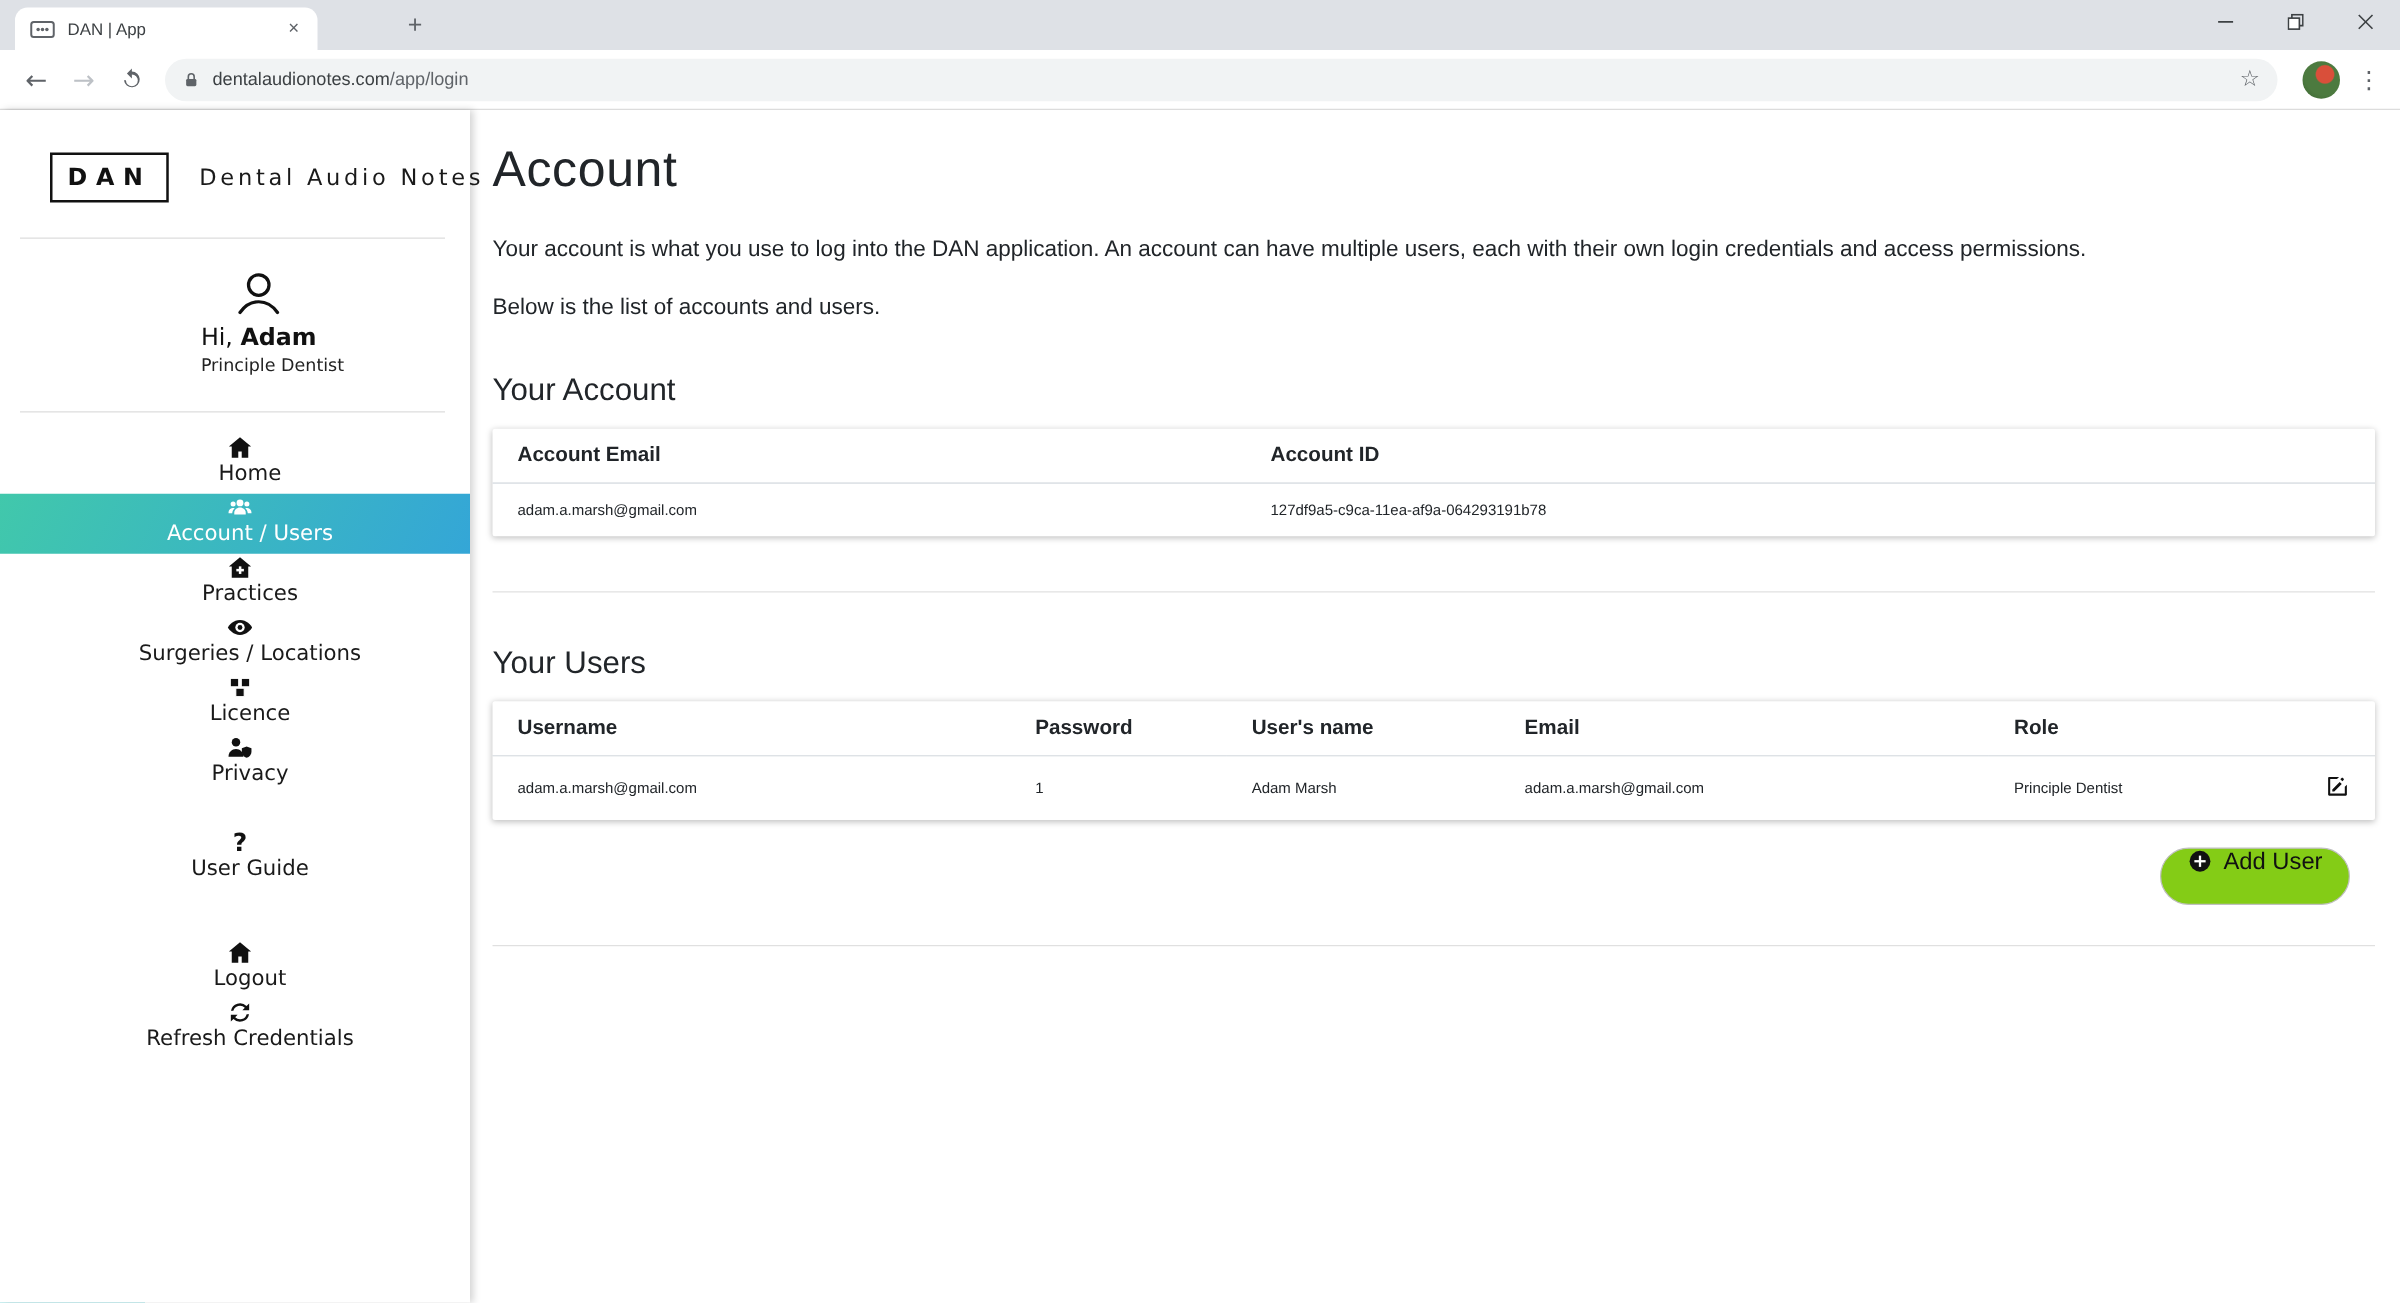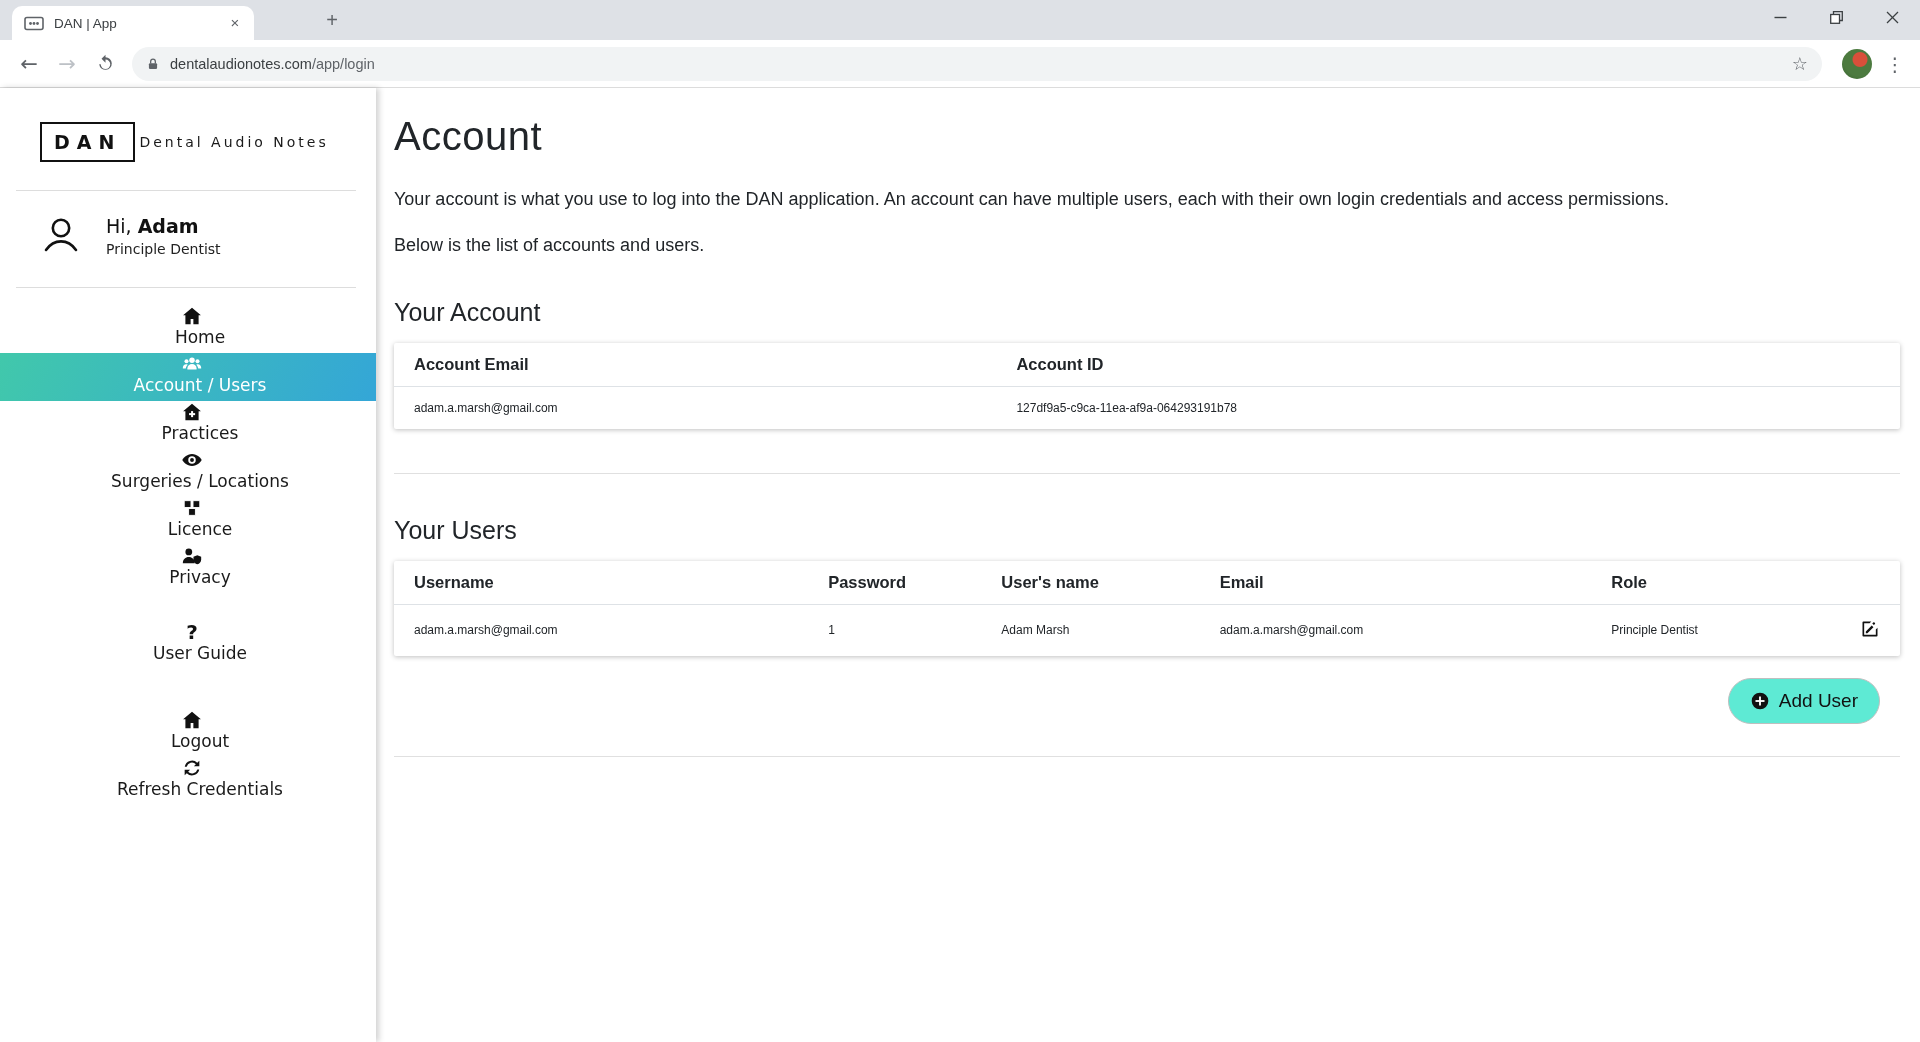--- a/index.html
+++ b/index.html
@@ -34,23 +34,23 @@
   .kebab { font-size:19px; color:#5f6368; width:30px; text-align:center; font-family:"DejaVu Sans", sans-serif; }
 
   
   .app { display:flex; height:954px; }
 
   .sidebar { width:376px; background:#fff; box-shadow:3px 0 6px rgba(0,0,0,.18);
              position:relative; z-index:2; font-family:"DejaVu Sans", sans-serif; }
   .logo-row { display:flex; align-items:center; margin:34px 0 0 40px; }
   .logo-box { border:2px solid #111; padding:7px 12px; font-size:19px; font-weight:bold;
               letter-spacing:7px; color:#111; }
-  .logo-text { margin-left:4px; font-size:14px; letter-spacing:3px; color:#1a1a1a; white-space:nowrap; }
+  .logo-text { margin-left:24px; font-size:18px; letter-spacing:3px; color:#1a1a1a; white-space:nowrap; }
   .side-divider { border:0; border-top:1px solid #ddd; margin:28px 20px 0 16px; }
-  .user-row { display:flex; align-items:center; margin:22px 0 0 38px; }
+  .user-row { display:flex; align-items:center; margin:22px 0 0 38px;flex-direction:column; }
   .user-ic { width:46px; height:46px; }
   .user-txt { margin-left:22px; }
   .greeting { font-size:19px; color:#111; }
   .greeting b { font-weight:bold; }
   .user-role { font-size:14px; color:#222; margin-top:4px; }
   .nav { margin-top:17px; }
   .nav-item { height:48px; display:flex; align-items:center; padding-left:24px; cursor:pointer;
               font-size:17px; color:#1a1a1a;flex-direction:column; }
   .nav-item .ic { width:26px; height:22px; margin-right:16px; display:flex; align-items:center; justify-content:center; color:#111; }
   .nav-item .ic svg { width:22px; height:22px; }
@@ -66,22 +66,22 @@
   .intro2 { font-size:18px; margin-top:20px; }
   h2.sec-title { font-size:25px; font-weight:400; margin-top:42px; }
   .card { margin-top:16px; background:#fff; box-shadow:0 1px 5px rgba(0,0,0,.25); border-radius:2px; }
   table { width:100%; border-collapse:collapse; }
   th { text-align:left; font-size:16.5px; font-weight:bold; padding:12px 20px; border-bottom:1px solid #dee2e6; }
   td { font-size:12px; padding:14px 20px; }
   .sec-hr { border:0; border-top:1px solid rgba(0,0,0,.12); margin-top:44px; }
   .edit-cell { text-align:right; }
   .edit-btn { display:inline-flex; width:20px; height:20px; color:#111; cursor:pointer; }
   .btn-row { display:flex; justify-content:flex-end; margin-top:22px; padding-right:20px; }
-  .add-user-btn { display:inline-flex; align-items:center; gap:9px; height:46px; padding:0 21px;
-                  background:#5eead4; border:1px solid #bfbfbf; border-radius:23px; font-size:19px;
+  .add-user-btn { display:inline-flex; align-items:flex-start; gap:9px; height:46px; padding:0 21px;
+                  background:#84cc16; border:1px solid #bfbfbf; border-radius:23px; font-size:19px;
                   color:#111; cursor:pointer; font-family:"Liberation Sans", sans-serif; }
   .teal-strip { position:fixed; left:0; bottom:0; width:116px; height:7px; background:#2fc4c9; }
 </style>
 </head>
 <body>
 
 <div class="tabstrip">
   <div class="tab">
     <svg class="favicon-svg" viewBox="0 0 20 15">
       <rect x="1" y="1.5" width="18" height="12" rx="2" fill="none" stroke="#5f6368" stroke-width="1.6"></rect>

